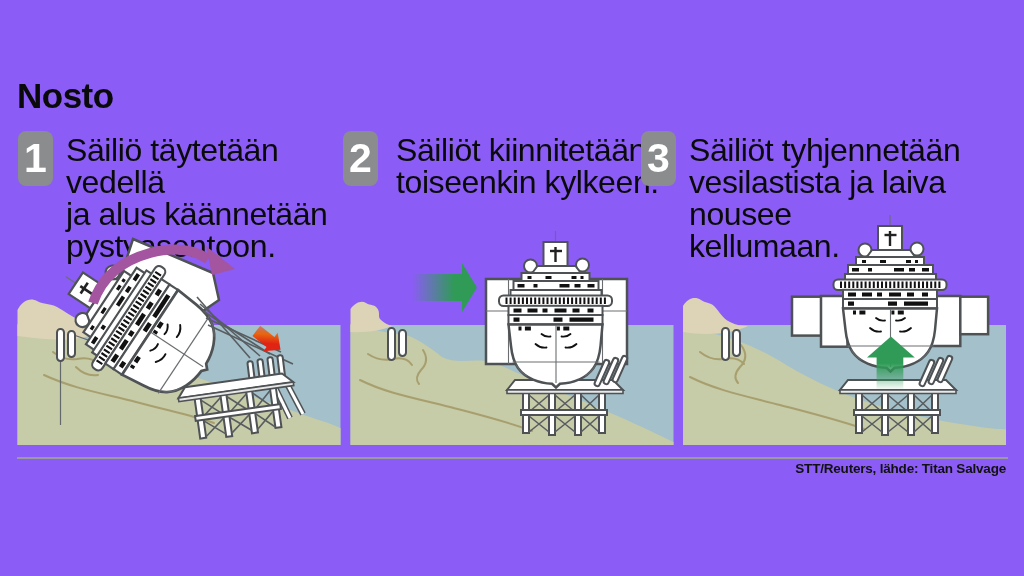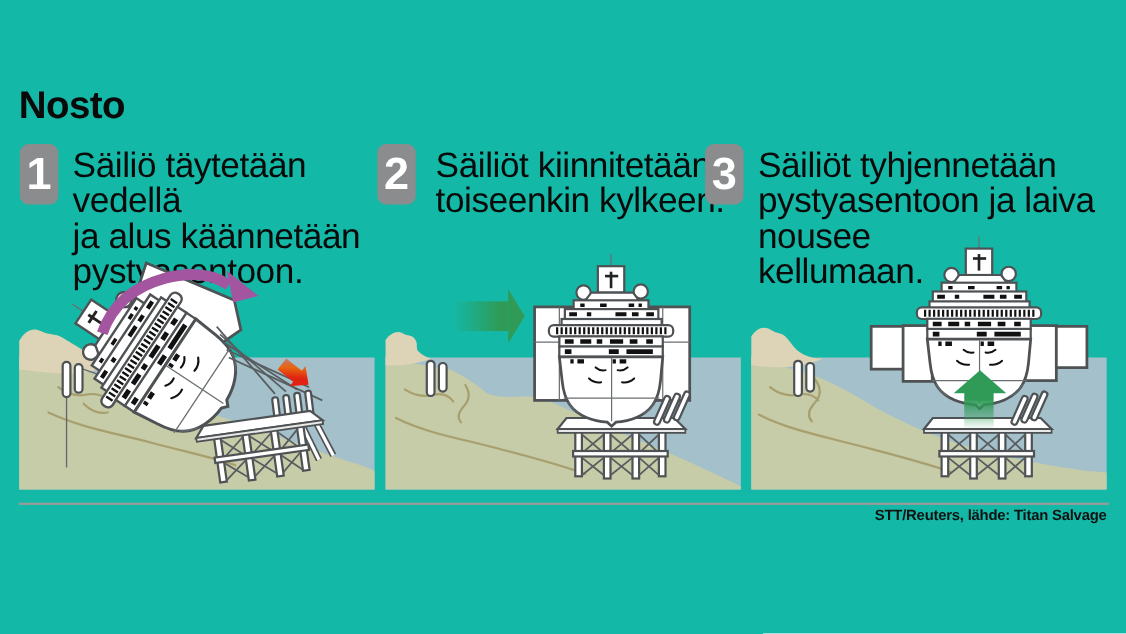--- a/index.html
+++ b/index.html
@@ -1,16 +1,16 @@
 <!DOCTYPE html>
 <html style="--water: #a4c0ca; --ground: #c6cba8; --sand: #ddd3b6; --contour: #a89f6e; --outline: #4e5254; --badge: #8a8c8e; --purple: #a4559f; --green: #2f9b57; --red: #e02313;"><head>
 <meta charset="utf-8">
 <style>
   html,body{margin:0;padding:0;background:#fff;}
-  .canvas{position:relative;width:1024px;height:576px;background:#14b8a6;overflow:hidden;
+  .canvas{position:relative;width:1024px;height:576px;background:#8b5cf6;overflow:hidden;
           font-family:"Liberation Sans",sans-serif;color:#000;}
   .title{position:absolute;left:17px;top:76px;font-size:35px;font-weight:bold;
          letter-spacing:-0.5px;color:#0a0a0a;}
   .step{position:absolute;top:131px;}
   .badge{position:absolute;width:35px;height:55px;border-radius:8px;background:var(--badge);
          color:#fff;font-size:41px;font-weight:bold;text-align:center;line-height:55px;}
   .step-text{position:absolute;top:3px;font-size:32px;line-height:32px;letter-spacing:-0.4px;
              white-space:pre-line;color:#0a0a0a;}
   #step1{left:18px;} #step1 .step-text{left:48px;width:300px;}
   #step2{left:343px;} #step2 .step-text{left:53px;width:300px;}
@@ -54,21 +54,21 @@
 pystyasentoon.</div>
   </div>
   <div class="step" id="step2">
     <div class="badge">2</div>
     <div class="step-text">Säiliöt kiinnitetään
 toiseenkin kylkeen.</div>
   </div>
   <div class="step" id="step3">
     <div class="badge">3</div>
     <div class="step-text">Säiliöt tyhjennetään
-pystyasentoon ja laiva nousee
+vesilastista ja laiva nousee
 kellumaan.</div>
   </div>
 
   <svg class="art" width="1024" height="576" viewBox="0 0 1024 576">
     <defs>
 
       <g id="ship">
         <line x1="0" y1="-9" x2="0" y2="4" class="grid"></line>
         <circle cx="-25" cy="26" r="6.5" class="wh"></circle>
         <circle cx="27" cy="25" r="6.5" class="wh"></circle>

